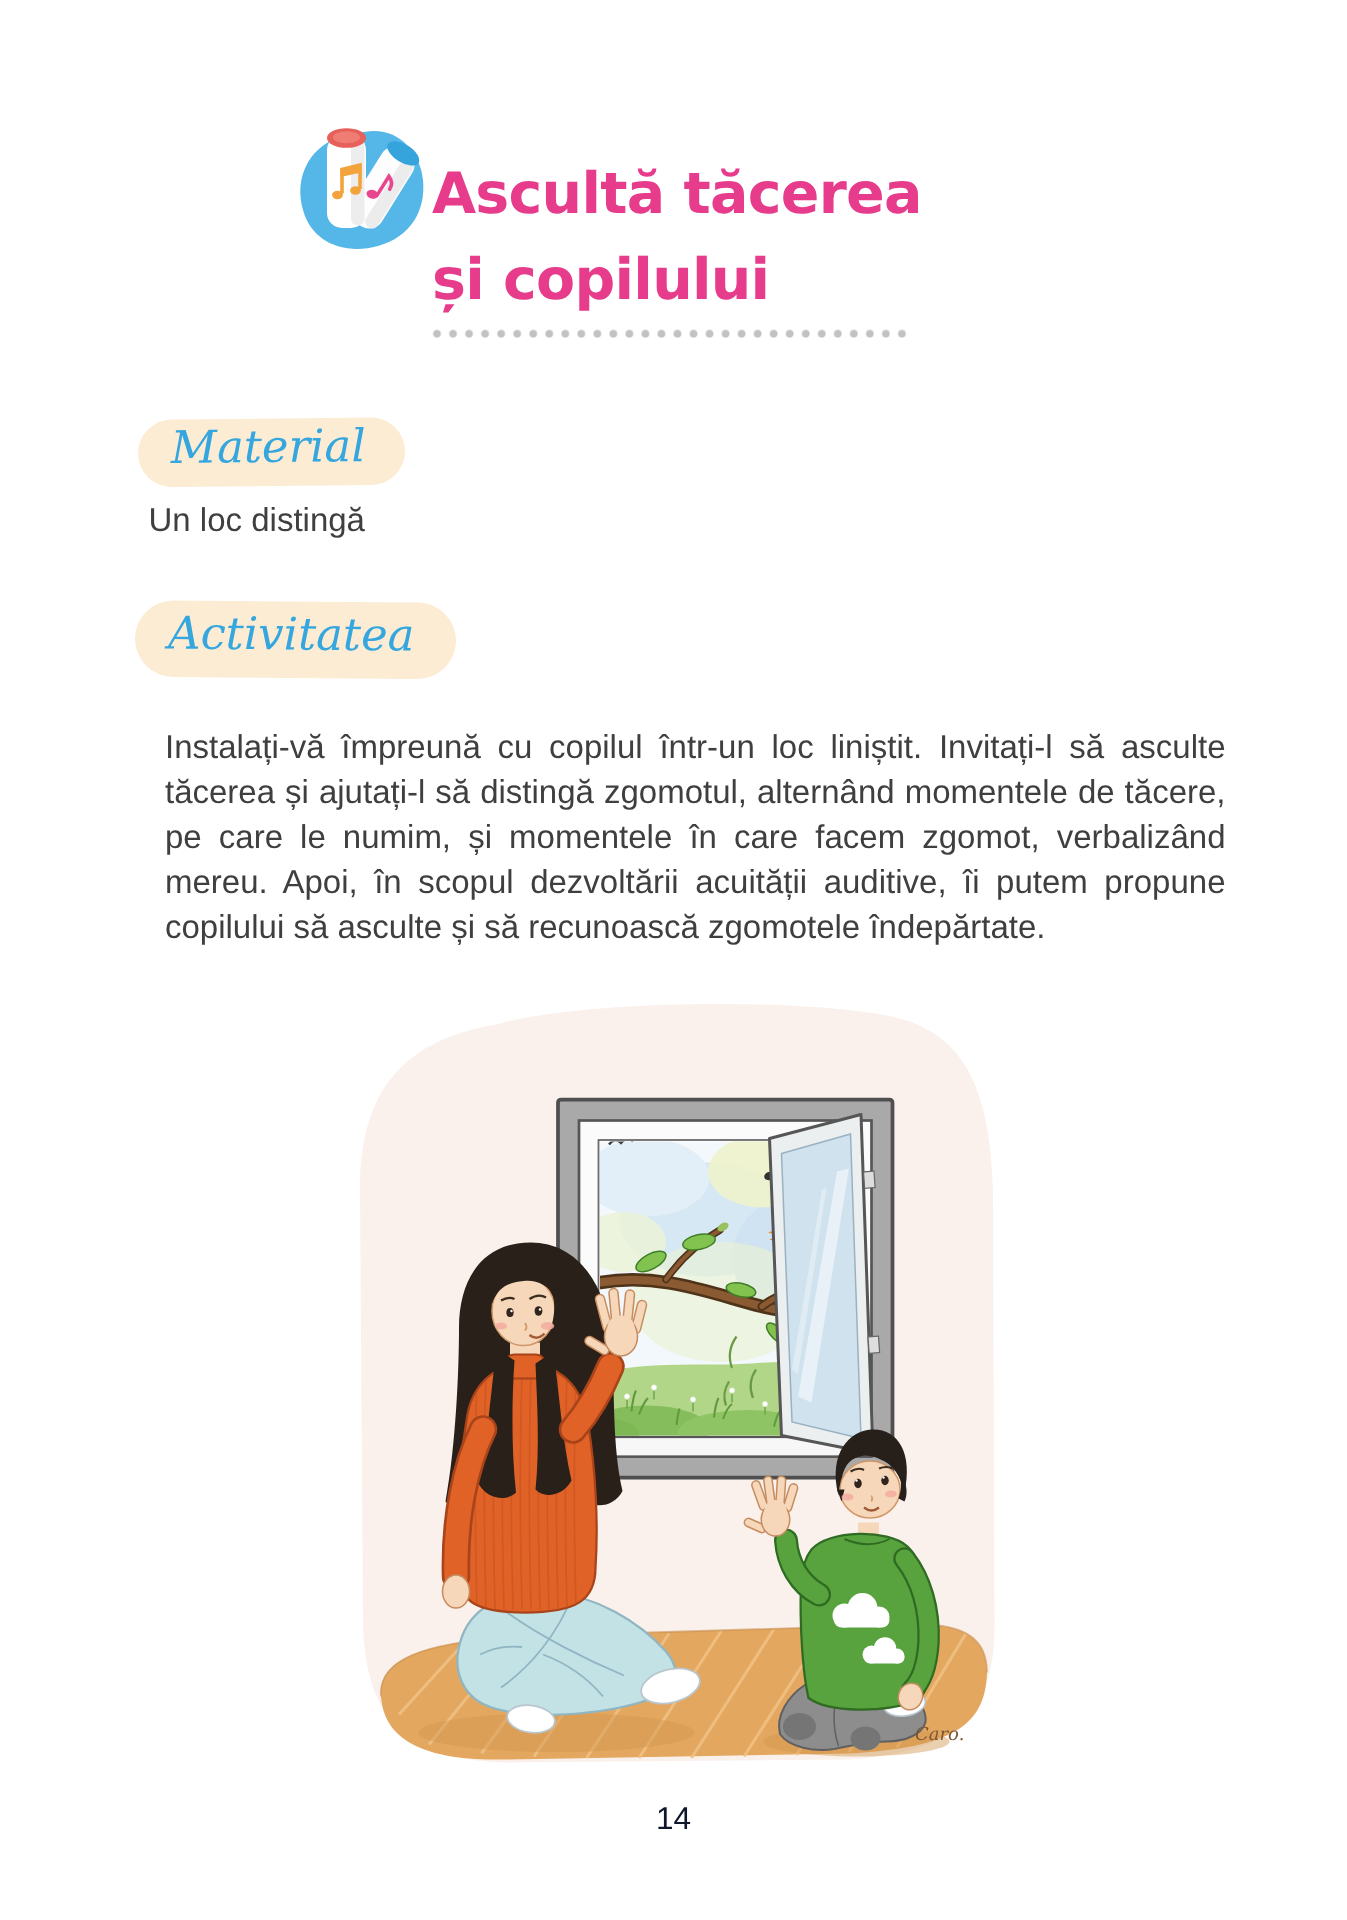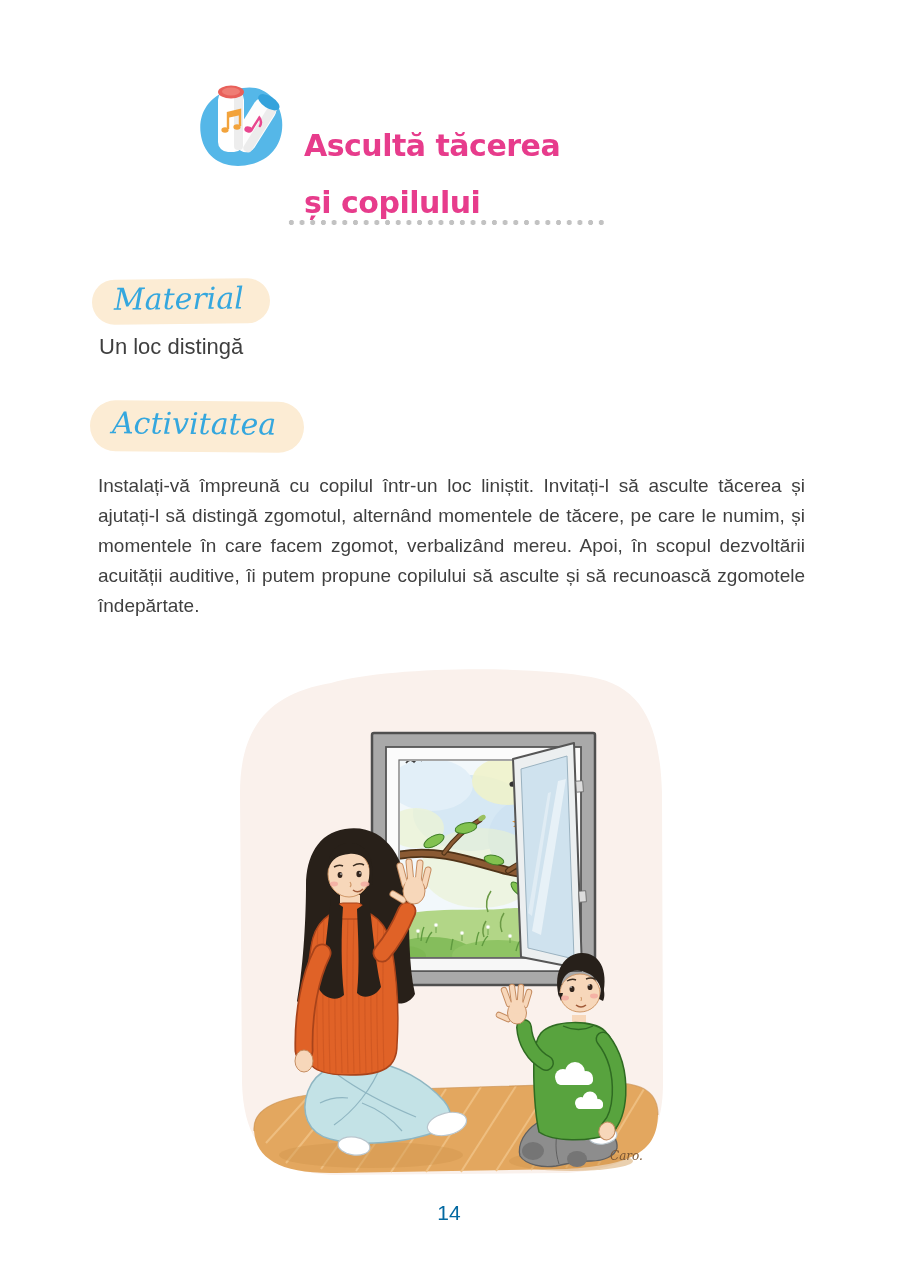--- a/index.html
+++ b/index.html
@@ -3,23 +3,23 @@
 <meta charset="utf-8">
 <style>
   html,body{margin:0;padding:0;background:#ffffff;}
   .page{
     position:relative;width:898px;height:1280px;background:#ffffff;overflow:hidden;
     font-family:"Liberation Sans",sans-serif;
   }
   
   .hdr-icon{position:absolute;left:196px;top:74px;width:90px;height:96px;}
   .title{
-    position:absolute;left:288px;top:101px;margin:16px;width:560px;
+    position:absolute;left:288px;top:101px;margin:0;width:560px;
     font-family:"DejaVu Sans",sans-serif;font-weight:bold;
-    font-size:30px;line-height:57px;letter-spacing:-.5px;
+    font-size:38px;line-height:57px;letter-spacing:-.5px;
     color:var(--title_pink,#e73c8c);
   }
   .title span{display:block;}
   .dots{
     position:absolute;left:286px;top:219px;width:320px;height:7px;
     background-image:radial-gradient(circle,var(--dot_gray,#c2c2c2) 2.3px,transparent 2.9px);
     background-size:10.7px 7px;background-repeat:repeat-x;background-position:0 50%;
   }
   
   .badge{
@@ -28,31 +28,31 @@
     font-family:"DejaVu Serif",serif;font-style:italic;font-weight:normal;
   }
   .badge-material{left:92px;top:279px;padding:2px 26px 8px 22px;font-size:30px;transform:rotate(-.6deg);}
   .badge-activity{left:90px;top:401px;padding:5px 28px 11px 22px;font-size:30px;transform:rotate(.5deg);}
   
   .material-item{
     position:absolute;left:99px;top:334px;margin:0;
     font-size:22px;color:var(--body_text,#3f3f3f);
   }
   .activity-paragraph{
-    position:absolute;left:98px;top:471px;width:707px;margin:0;
-    font-size:19px;line-height:30px;text-align:justify;
+    position:absolute;left:98px;top:471px;width:707px;margin:12px;
+    font-size:22px;line-height:30px;text-align:justify;
     color:var(--body_text,#3f3f3f);
   }
   
   .illu{position:absolute;left:236px;top:663px;width:430px;height:515px;margin:0;text-align:center;}
   .illu svg{display:block;width:100%;height:100%;}
   
   .pagenum{
     position:absolute;left:0;top:1201px;width:100%;text-align:center;
-    font-size:21px;color:#0369a1;
+    font-size:21px;color:#0f172a;
   }
 </style>
 </head>
 <body>
 
 <div class="page">
 
   <div class="hdr-icon">
     <svg viewBox="0 0 90 96" xmlns="http://www.w3.org/2000/svg" aria-hidden="true">
       <path d="M47,14 C68,10 84,26 86,46 C88,66 78,84 56,90 C34,96 12,88 6,66 C0,44 10,26 28,18 C34,15 40,15 47,14 Z" fill="#55b7e8"></path>

